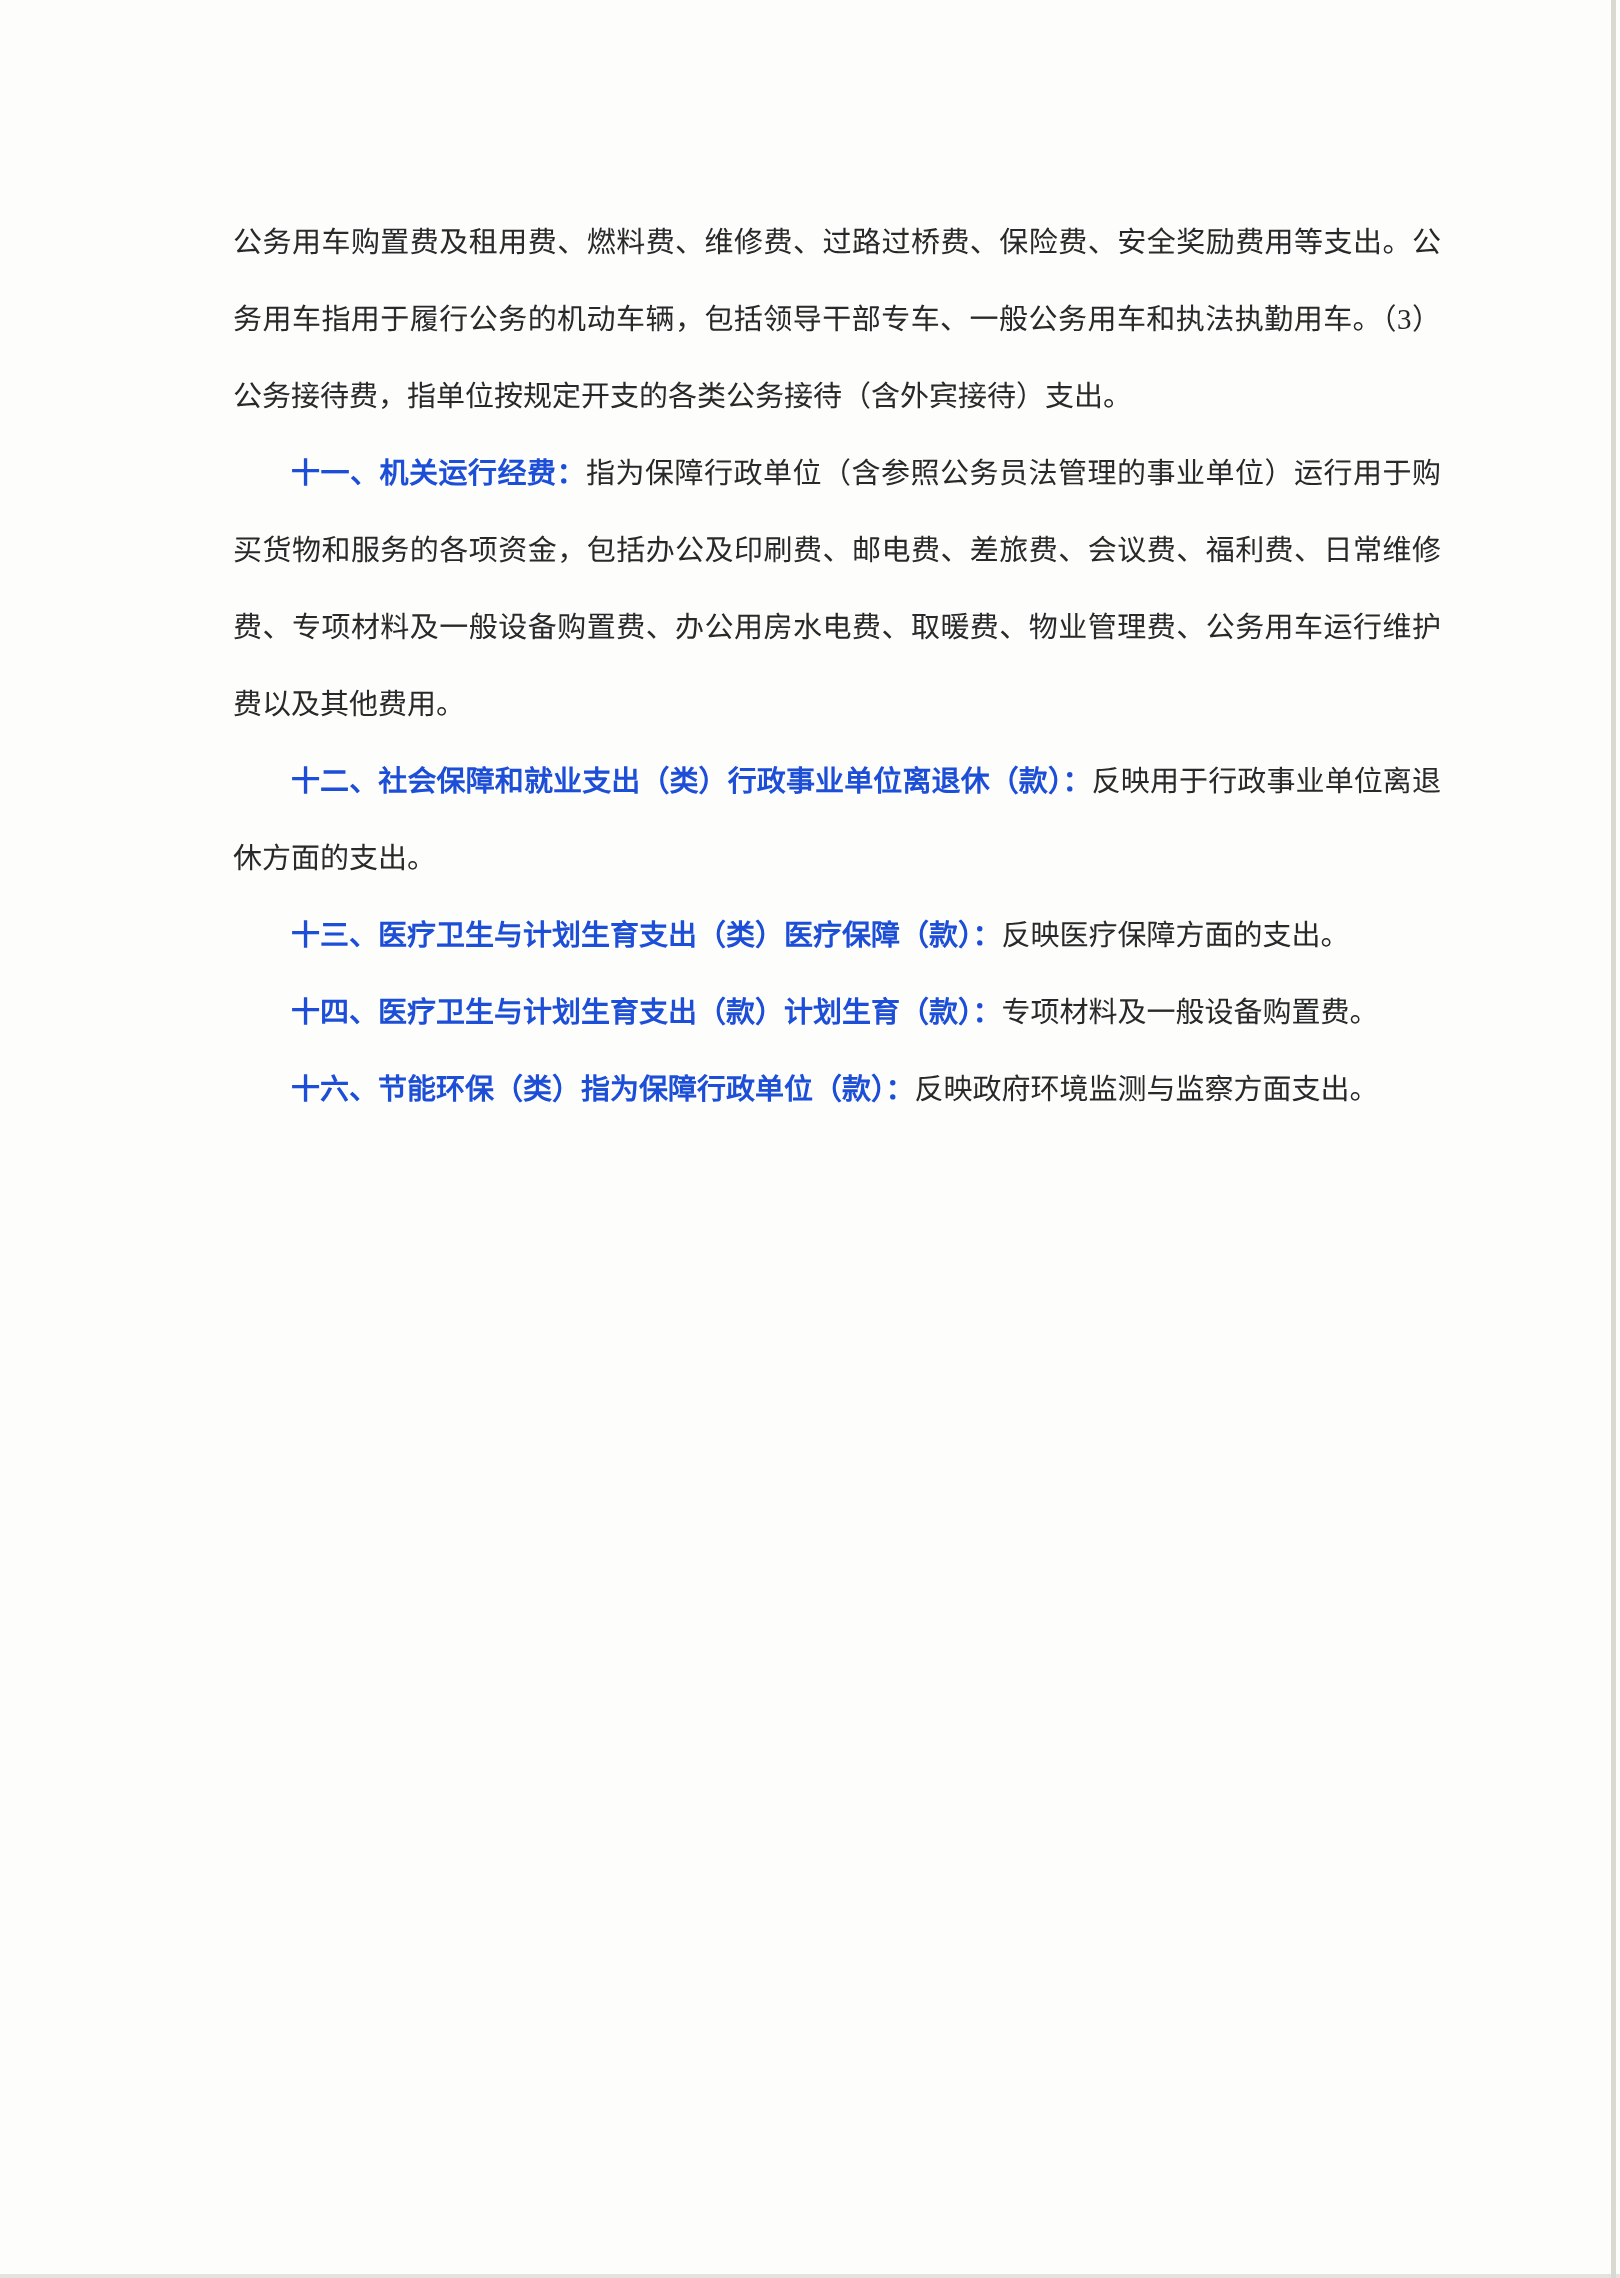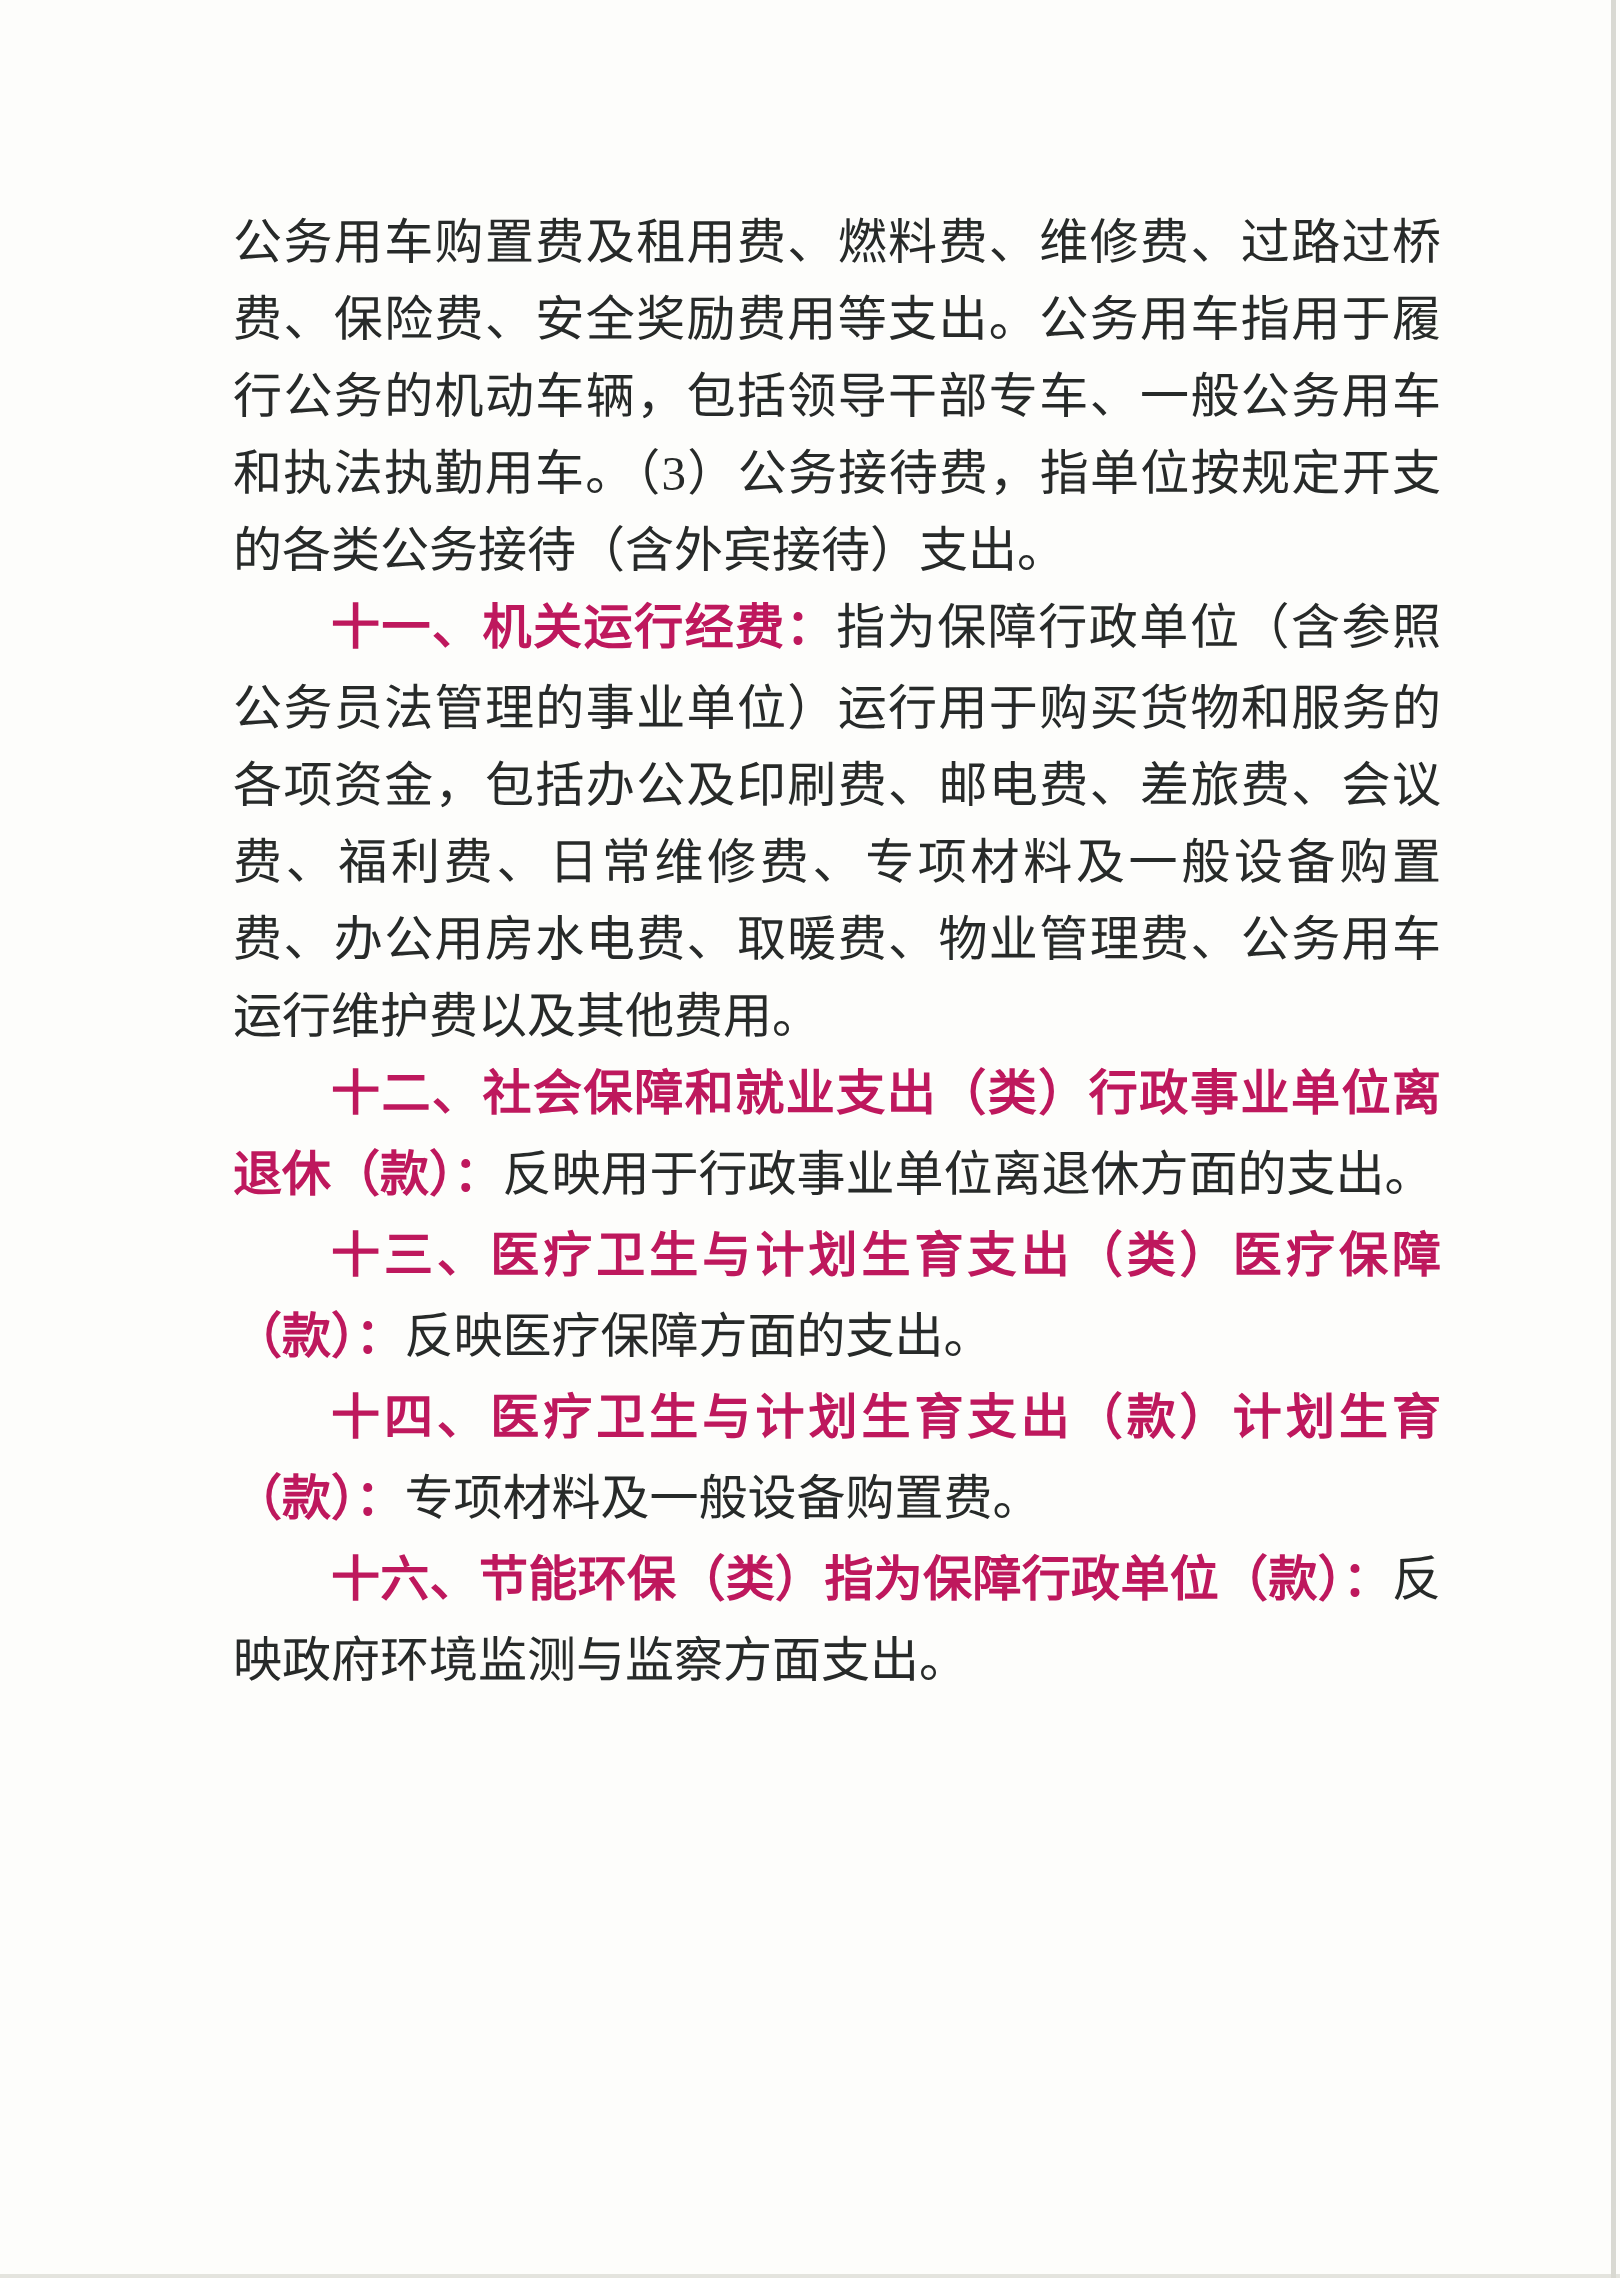--- a/index.html
+++ b/index.html
@@ -33,37 +33,37 @@
     height: 4.9px;
     background: #d8d8d2;
     opacity: .7;
   }
   .content {
     position: absolute;
     left: 233px;
     top: 204px;
     width: 1208px;
     font-family: "Liberation Serif", "DejaVu Serif", serif;
-    font-size: 49px;
+    font-size: 29px;
     line-height: 77px;
     color: #272a29;
     text-align: justify;
   }
   p.para {
     margin: 0;
     padding: 0;
     text-indent: 2em;
   }
   p.para.flush {
     text-indent: 0;
   }
   .lead {
-    font-family: Liberation Mono, monospace;
+    font-family: Liberation Sans, sans-serif;
     font-weight: 700;
-    color: #be185d;
+    color: #1d4ed8;
   }
 </style>
 </head>
 <body>
 
 <div class="page">
   <div class="content">
 
     <p class="para flush"><span>公务用车购置费及租用费、燃料费、维修费、过路过桥费、保险费、安全奖励费用等支出。公务用车指用于履行公务的机动车辆，包括领导干部专车、一般公务用车和执法执勤用车。（3）公务接待费，指单位按规定开支的各类公务接待（含外宾接待）支出。</span></p>
 

